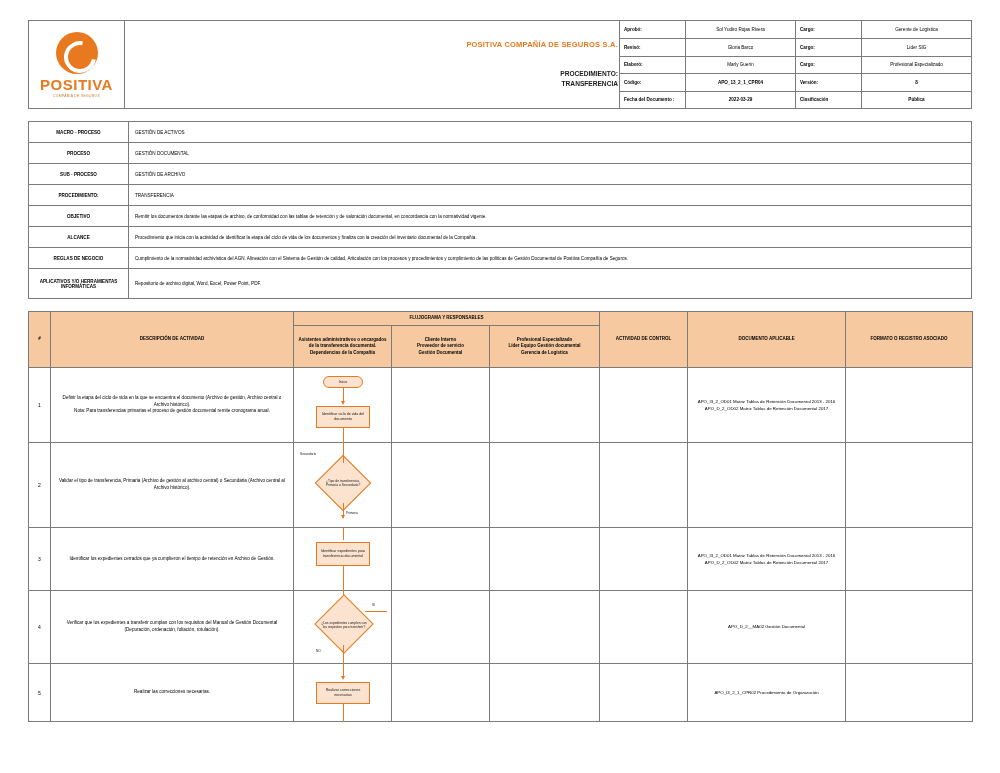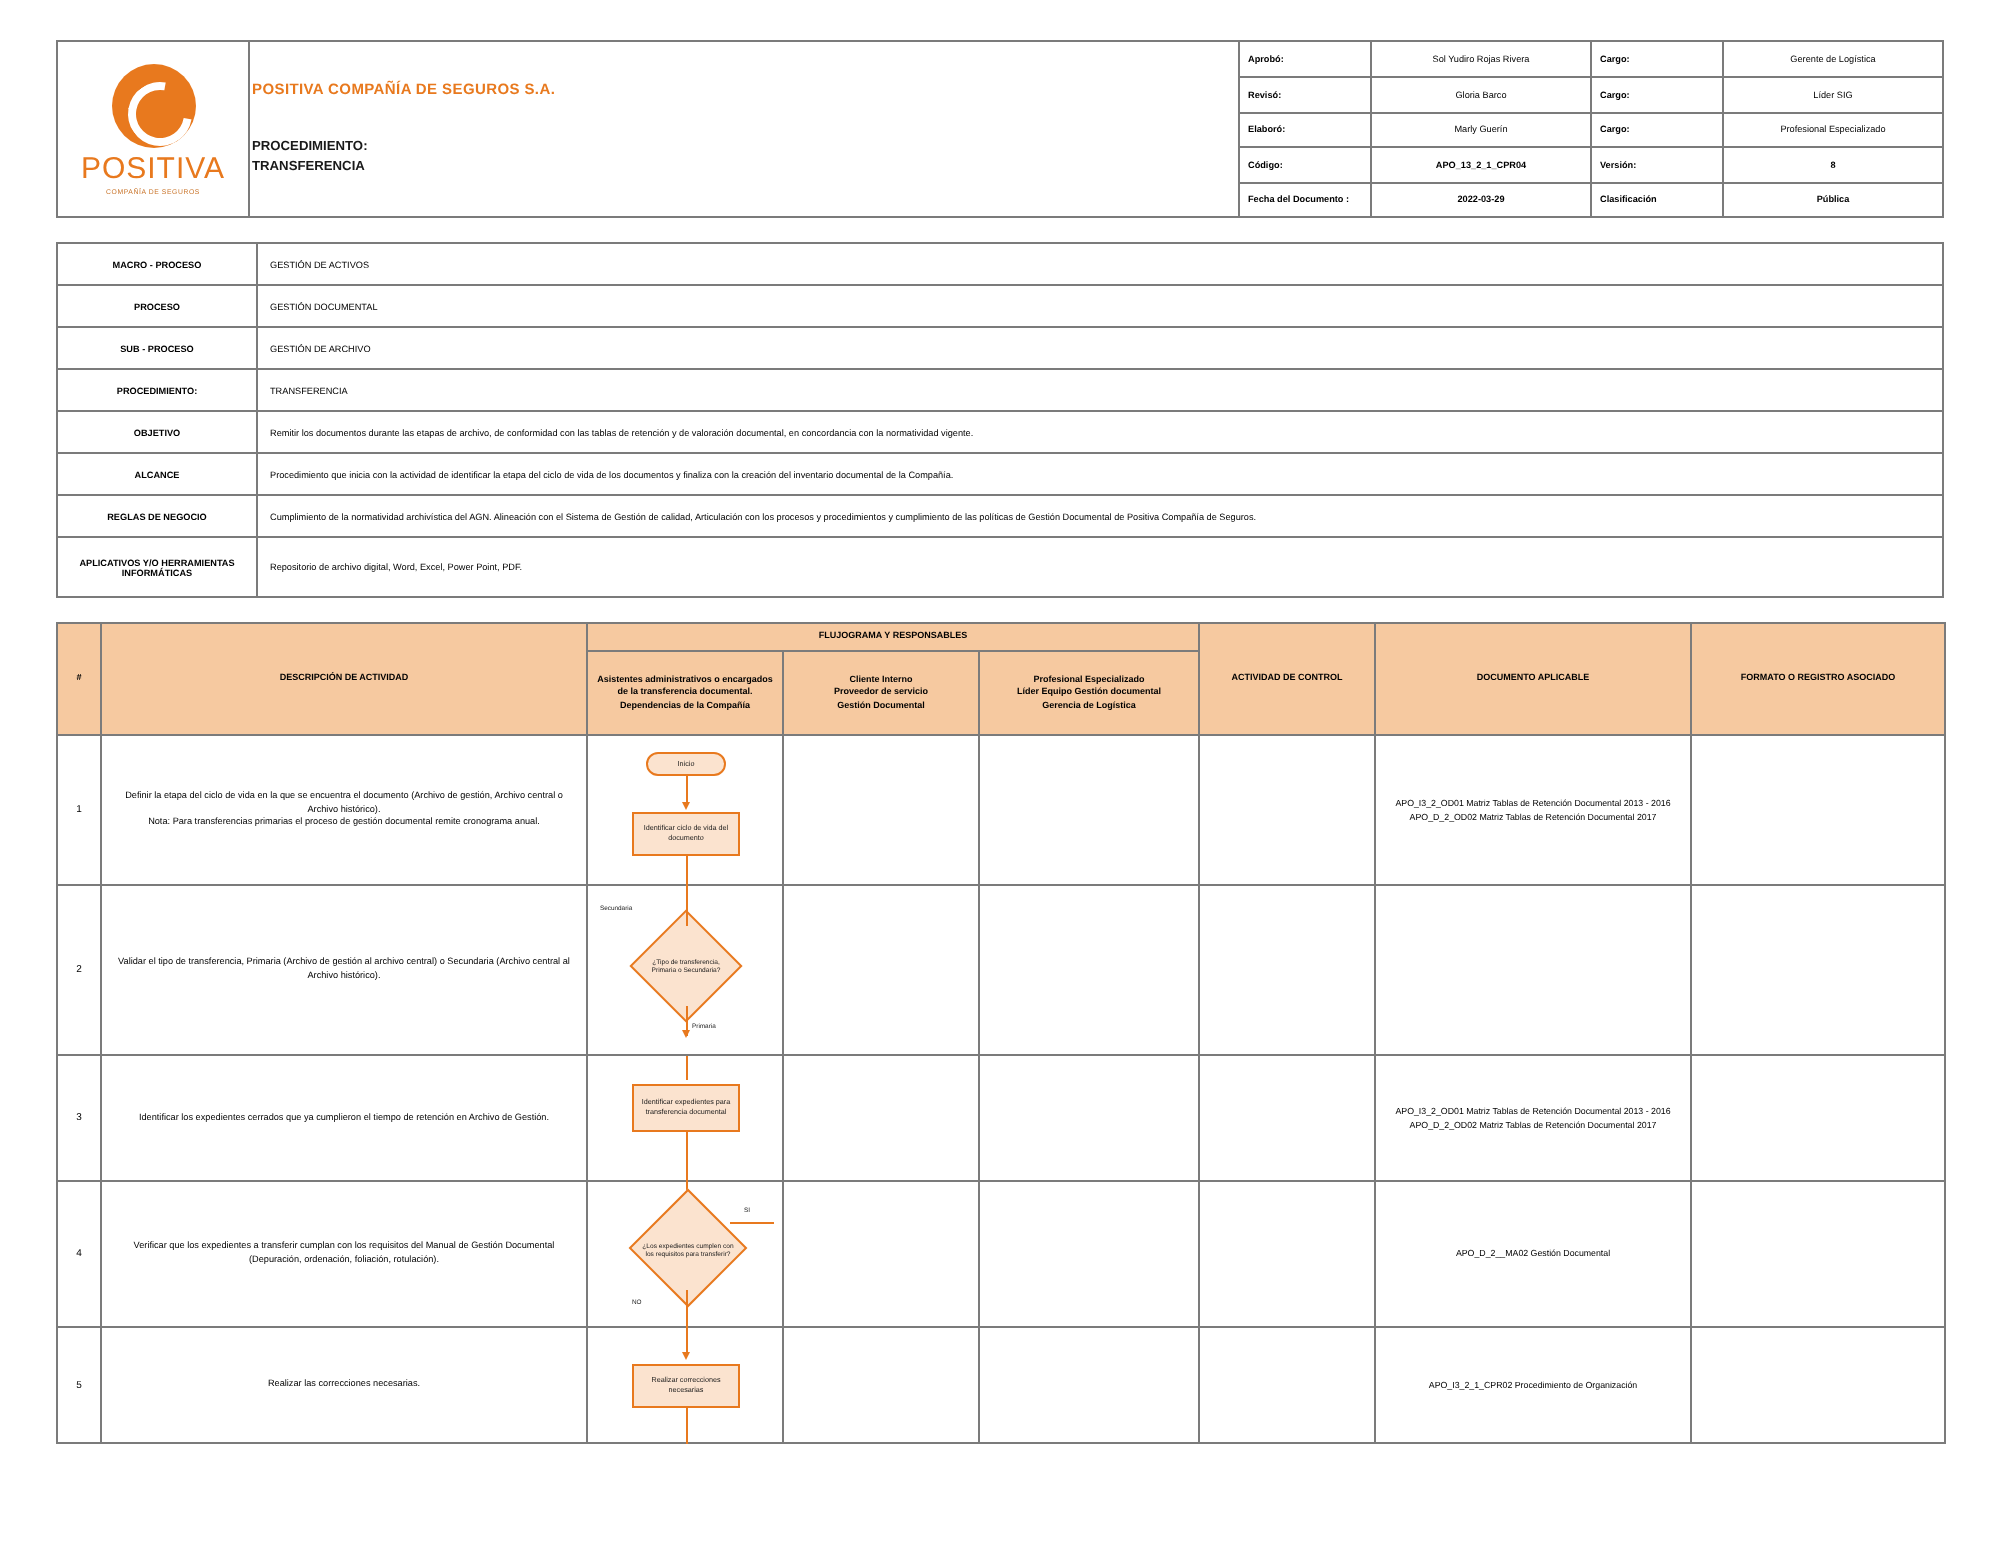--- a/index.html
+++ b/index.html
@@ -24,23 +24,23 @@
   }
   .hdr td { border: 1px solid #7b7b7b; vertical-align: middle; }
   .logo-cell { width: 96px; height: 88px; text-align: center; padding: 4px; }
   .logo-wrap { display: flex; flex-direction: column; align-items: center; justify-content: center; }
   .logo-mark { width: 42px; height: 42px; border-radius: 50%; background: #e8791e; position: relative; }
   .logo-mark:after {
     content: ""; position: absolute; left: 8px; top: 9px;
     width: 24px; height: 24px; border-radius: 50%;
     border: 4px solid #ffffff; border-right-color: transparent; transform: rotate(-35deg);
   }
-  .logo-text { font-size: 15px; font-weight: normal; color: #e8791e; letter-spacing: .5px; margin-top: 2px;}
+  .logo-text { font-size: 15px; font-weight: bold; color: #e8791e; letter-spacing: .5px; margin-top: 2px;}
   .logo-sub { font-size: 3.4px; color: #c9742a; letter-spacing: .3px; margin-top: 1px; }
-  .title-cell { text-align: left; }
+  .title-cell { text-align: right; }
   .company { color: #e8791e; font-size: 7.5px; font-weight: bold; letter-spacing:.2px;}
   .proc { font-size: 6.6px; font-weight: bold; color: #1a1a1a; line-height: 1.5; margin-top: 20px;}
 
   
   .info { width: 944px; table-layout: fixed; margin-top: 12px; }
   .info td { border: 1px solid #7b7b7b; font-size: 4.6px; padding: 3px 5px; height: 21px; }
   .info .k { width: 100px; text-align: center; font-weight: bold; }
   .info .v { padding-left: 6px; }
 
   

